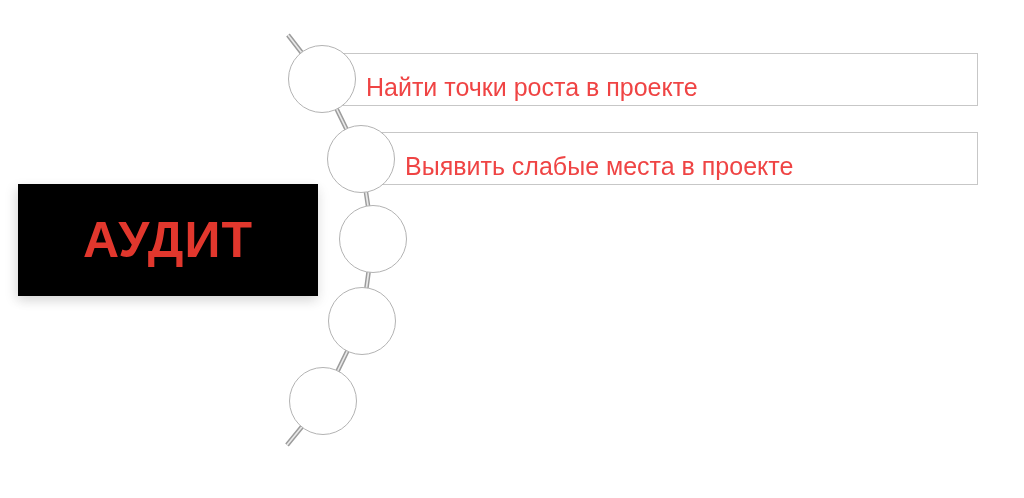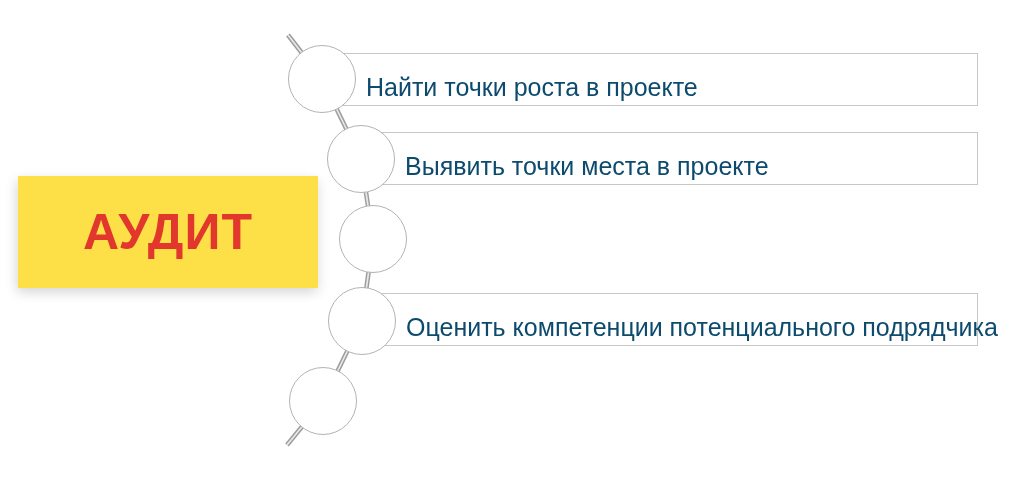--- a/index.html
+++ b/index.html
@@ -11,24 +11,24 @@
     position: relative;
     width: 1024px;
     height: 498px;
     background: #ffffff;
     overflow: hidden;
     font-family: "Liberation Sans", sans-serif;
   }
   .title-card {
     position: absolute;
     left: 18px;
-    top: 176px;
+    top: 184px;
     width: 300px;
     height: 112px;
-    background: #fde047;
+    background: #000000;
     box-shadow: -3px 4px 11px rgba(0,0,0,0.10), 2px 5px 12px rgba(0,0,0,0.07);
     display: flex;
     align-items: center;
     justify-content: center;
     z-index: 1;
   }
   .title-text {
     font-size: 50px;
     font-weight: bold;
     letter-spacing: 1px;
@@ -48,21 +48,21 @@
     box-sizing: border-box;
     background: #ffffff;
     border: 1px solid #c7c7c7;
     display: flex;
     align-items: center;
     padding-left: 61px;
     z-index: 2;
   }
   .bar-label {
     font-size: 25px;
-    color: #0c4a6e;
+    color: #ef4444;
     line-height: 1.1;
     white-space: nowrap;
     margin-top: 17px;
   }
   .node {
     position: absolute;
     width: 68px;
     height: 68px;
     box-sizing: border-box;
     background: #ffffff;
@@ -82,24 +82,21 @@
 
   <svg class="connector" width="1024" height="498" viewBox="0 0 1024 498">
     <polyline points="288,35 322,79 361,159 373,239 362,321 323,401 287,445" fill="none" stroke="#9c9c9c" stroke-width="4.6" stroke-linejoin="round" stroke-linecap="butt"></polyline>
     <polyline points="288,35 322,79 361,159 373,239 362,321 323,401 287,445" fill="none" stroke="#e9e9e9" stroke-width="1.7" stroke-linejoin="round" stroke-linecap="butt"></polyline>
   </svg>
 
   <div class="bar" style="top:53px;  left:304px; width:674px">
     <span class="bar-label">Найти точки роста в проекте</span>
   </div>
   <div class="bar" style="top:132px; left:343px; width:635px">
-    <span class="bar-label">Выявить точки места в проекте</span>
-  </div>
-  <div class="bar" style="top:293px; left:344px; width:634px">
-    <span class="bar-label">Оценить компетенции потенциального подрядчика</span>
+    <span class="bar-label">Выявить слабые места в проекте</span>
   </div>
 
   <div class="node" style="left:288px; top:45px"></div>
   <div class="node" style="left:327px; top:125px"></div>
   <div class="node" style="left:339px; top:205px"></div>
   <div class="node" style="left:328px; top:287px"></div>
   <div class="node" style="left:289px; top:367px"></div>
 
 </div>
 

